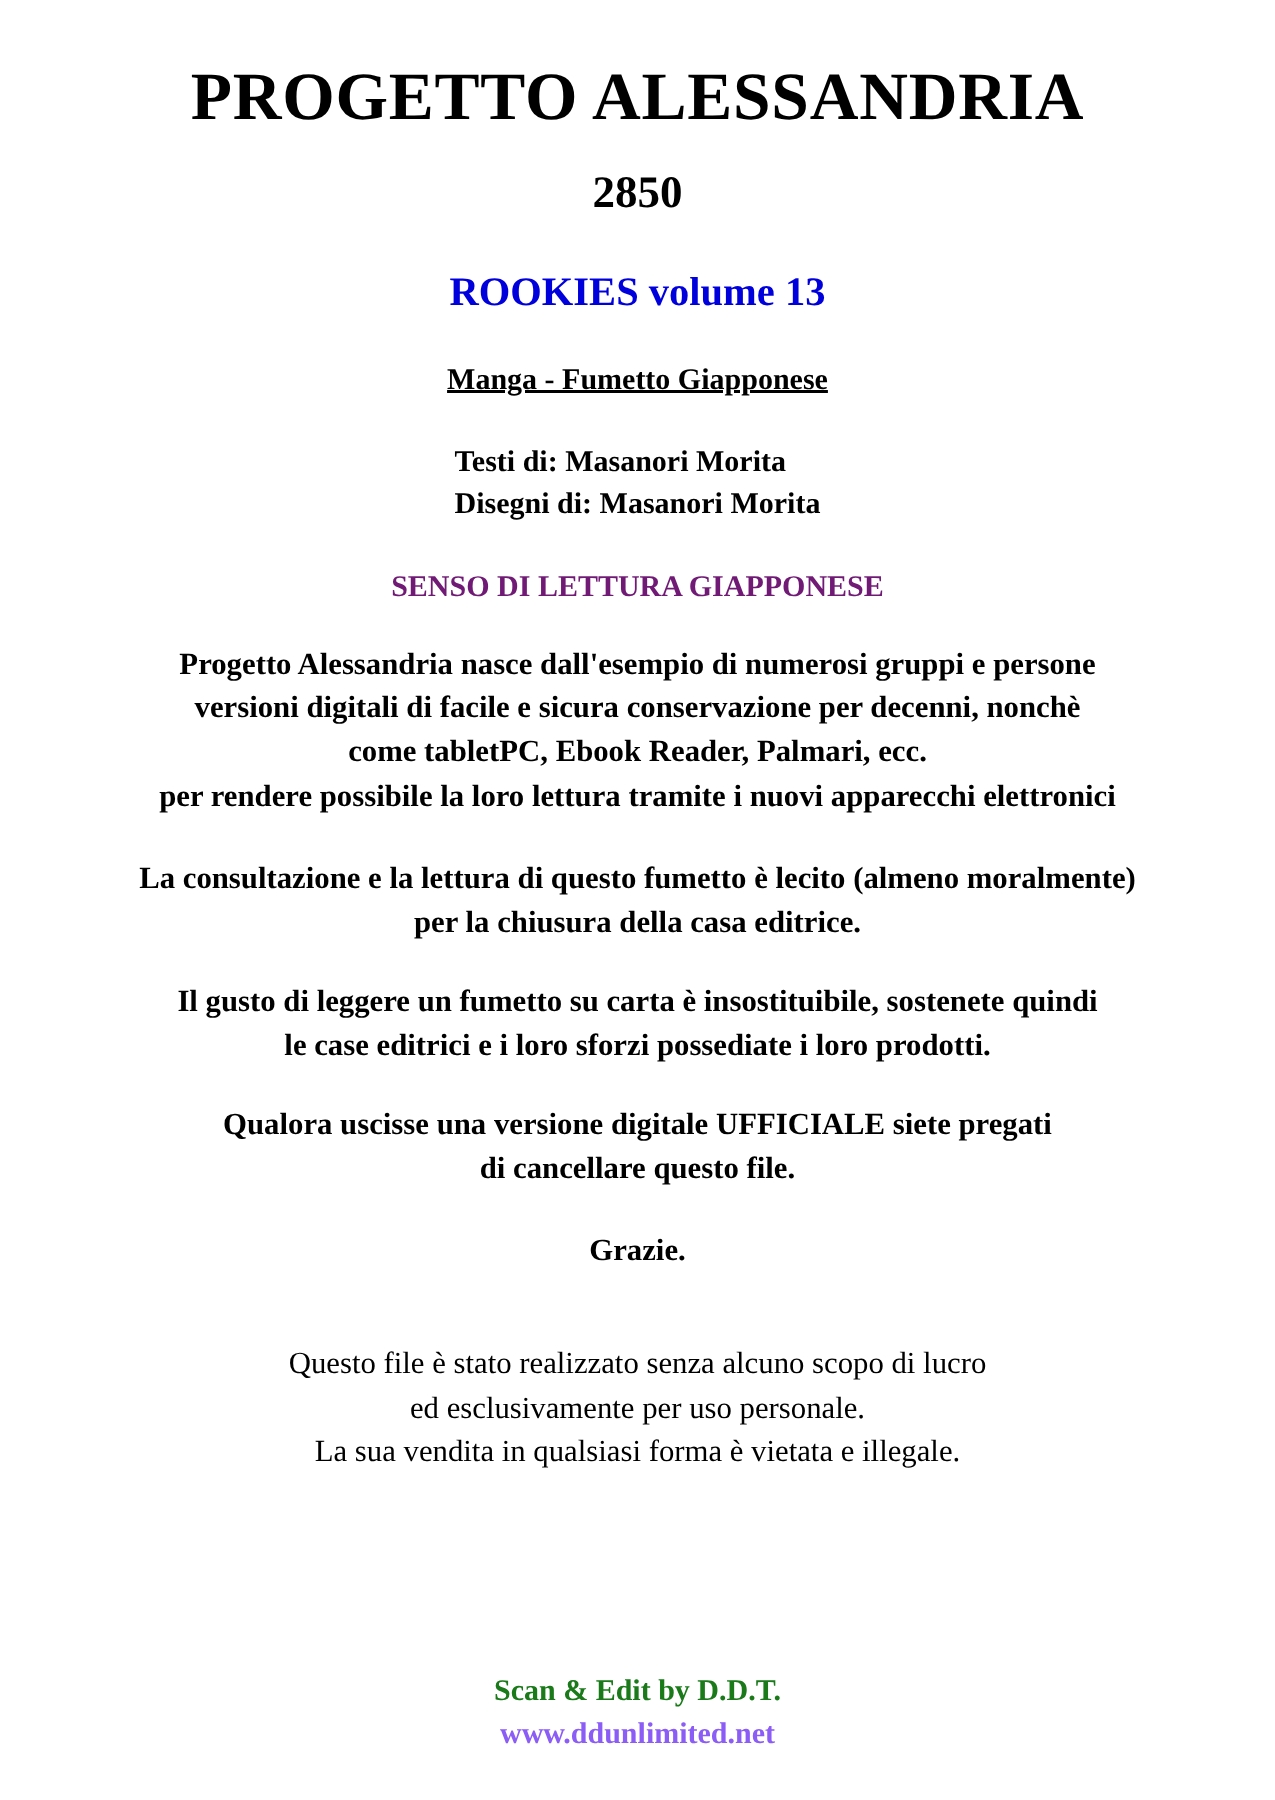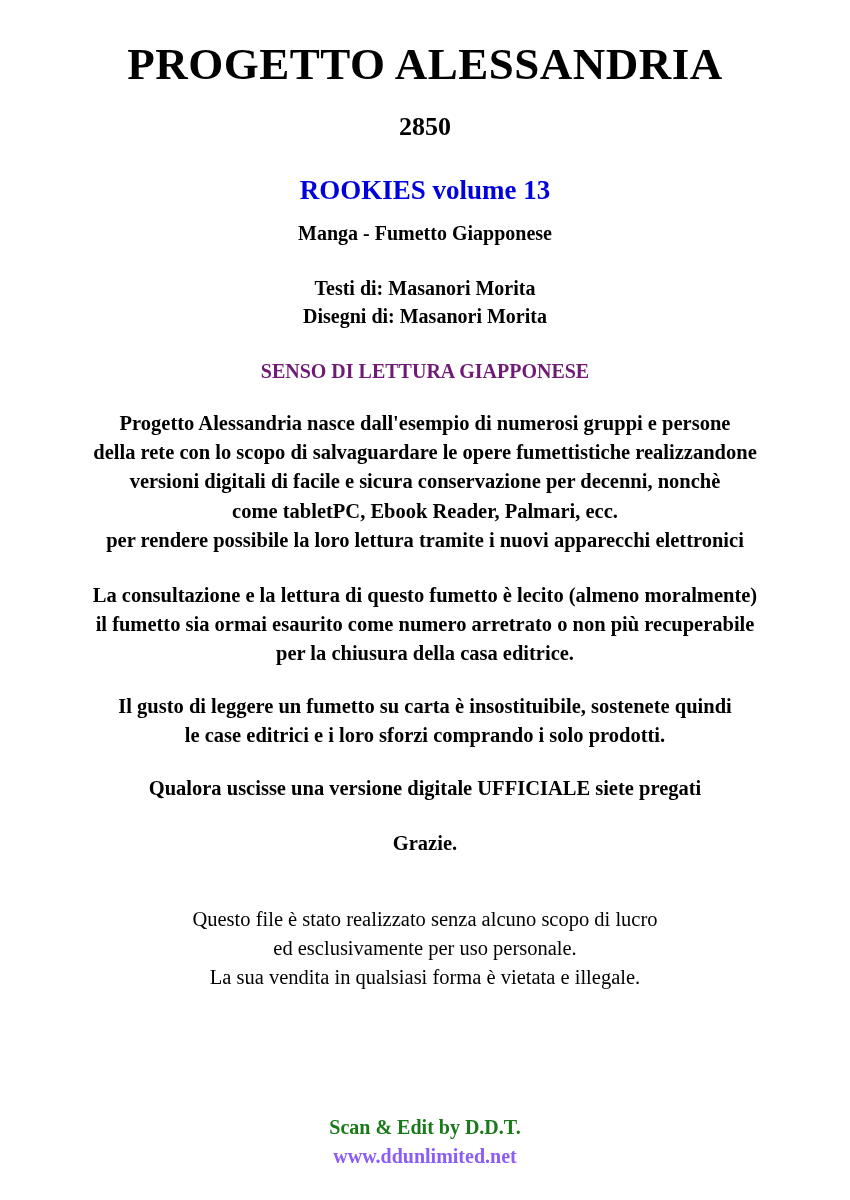--- a/index.html
+++ b/index.html
@@ -25,40 +25,40 @@
     align-items: center;
   }
   .title {
     font-size: 45px;
     font-weight: bold;
     letter-spacing: 0.5px;
     margin-top: 38px;
     text-align: center;
   }
   .code {
-    font-size: 26px;
+    font-size: 30px;
     font-weight: bold;
     margin-top: 22px;
     text-align: center;
   }
   .series {
     font-size: 27px;
     font-weight: bold;
     color: #0000dd;
     margin-top: 33px;
     text-align: center;
   }
   .genre {
     font-size: 20px;
     font-weight: bold;
-    margin-top: 16px;
+    margin-top: 32px;
+    text-decoration: underline;
   }
   .credits {
     margin-top: 30px;
-    text-align: center;
     font-size: 20px;
     font-weight: bold;
     line-height: 1.38;
   }
   .reading-note {
     margin-top: 30px;
     text-align: center;
     font-size: 20px;
     font-weight: bold;
     color: #701a75;
@@ -122,39 +122,38 @@
 
   <div class="credits">
     <span class="line">Testi di:   Masanori Morita</span>
     <span class="line">Disegni di: Masanori Morita</span>
   </div>
 
   <div class="reading-note">SENSO DI LETTURA GIAPPONESE</div>
 
   <div class="para">
     <span class="line">Progetto Alessandria nasce dall'esempio di numerosi gruppi e persone</span>
-    <span class="line">della rete con lo scopo di salvaguardare le opere fumettistiche realizzandone</span>
     <span class="line">versioni digitali di facile e sicura conservazione per decenni, nonchè</span>
     <span class="line">come tabletPC, Ebook Reader, Palmari, ecc.</span>
     <span class="line">per rendere possibile la loro lettura tramite i nuovi apparecchi elettronici</span>
   </div>
 
   <div class="para">
     <span class="line">La consultazione e la lettura di questo fumetto è lecito (almeno moralmente)</span>
-    <span class="line">il fumetto sia ormai esaurito come numero arretrato o non più recuperabile</span>
     <span class="line">per la chiusura della casa editrice.</span>
   </div>
 
   <div class="para tight">
     <span class="line">Il gusto di leggere un fumetto su carta è insostituibile, sostenete quindi</span>
-    <span class="line">le case editrici e i loro sforzi comprando i solo prodotti.</span>
+    <span class="line">le case editrici e i loro sforzi possediate i loro prodotti.</span>
   </div>
 
   <div class="para tight">
     <span class="line">Qualora uscisse una versione digitale UFFICIALE siete pregati</span>
+    <span class="line">di cancellare questo file.</span>
   </div>
 
   <div class="para thanks">Grazie.</div>
 
   <div class="bottom-block">
     <span class="line">Questo file è stato realizzato senza alcuno scopo di lucro</span>
     <span class="line">ed esclusivamente per uso personale.</span>
     <span class="line">La sua vendita in qualsiasi forma è vietata e illegale.</span>
   </div>
 

